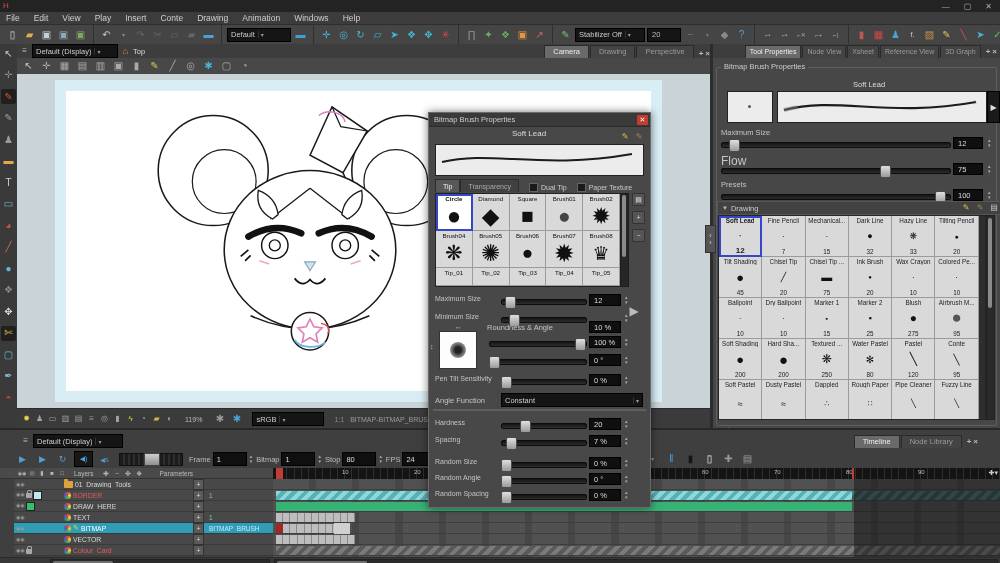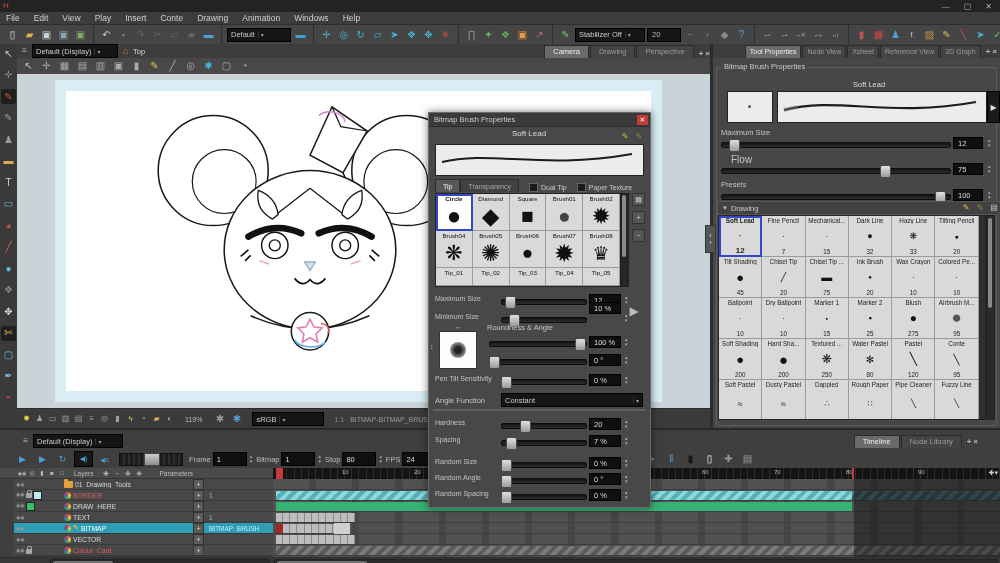--- a/index.html
+++ b/index.html
@@ -359,21 +359,21 @@
       <div id="rp-sliders">
           <div class="slabel" style="position: absolute; left: 8px; top: 70px; width: 90px; font-size: 7.5px;">Maximum Size</div>
           <div class="strack" style="position: absolute; left: 8px; top: 84px; width: 228px;">
             <div class="shandle" style="left: calc(5% - 4px);"></div>
           </div>
           <div class="sval" style="position: absolute; left: 240px; top: 79px; width: 30px; height: 12px; box-sizing: border-box;">12</div>
           <div class="spin" style="position: absolute; left: 274px; top: 79px; height: 12px;">
             <span>▲</span>
             <span>▼</span>
           </div>
-          <div class="slabel" style="position: absolute; left: 18px; top: 96px; width: 90px; font-size: 10px;">Flow</div>
+          <div class="slabel" style="position: absolute; left: 8px; top: 96px; width: 90px; font-size: 12px;">Flow</div>
           <div class="strack" style="position: absolute; left: 8px; top: 110px; width: 228px;">
             <div class="shandle" style="left: calc(71% - 4px);"></div>
           </div>
           <div class="sval" style="position: absolute; left: 240px; top: 105px; width: 30px; height: 12px; box-sizing: border-box;">75</div>
           <div class="spin" style="position: absolute; left: 274px; top: 105px; height: 12px;">
             <span>▲</span>
             <span>▼</span>
           </div>
           <div class="slabel" style="position: absolute; left: 8px; top: 122px; width: 90px; font-size: 7.5px;">Presets</div>
           <div class="strack" style="position: absolute; left: 8px; top: 136px; width: 228px;">
@@ -839,21 +839,21 @@
         </div>
         <div class="sval" style="position: absolute; left: 160px; top: 181px; width: 32px; height: 12px; box-sizing: border-box;">12</div>
         <div class="spin" style="position: absolute; left: 195px; top: 181px; height: 12px;">
           <span>▲</span>
           <span>▼</span>
         </div>
         <div class="slabel" style="position: absolute; left: 6px; top: 200px; width: 64px; font-size: 7px;">Minimum Size</div>
         <div class="strack" style="position: absolute; left: 72px; top: 204px; width: 84px;">
           <div class="shandle" style="left: calc(13% - 4px);"></div>
         </div>
-        <div class="sval" style="position: absolute; left: 160px; top: 189px; width: 32px; height: 12px; box-sizing: border-box; text-align: center;">10 %</div>
+        <div class="sval" style="position: absolute; left: 160px; top: 208px; width: 32px; height: 12px; box-sizing: border-box; text-align: center;">10 %</div>
         <div class="spin" style="position: absolute; left: 195px; top: 199px; height: 12px;">
           <span>▲</span>
           <span>▼</span>
         </div>
         <div class="strack" style="position: absolute; left: 60px; top: 228px; width: 96px;">
           <div class="shandle" style="left: calc(93% - 4px);"></div>
         </div>
         <div class="sval" style="position: absolute; left: 160px; top: 223px; width: 32px; height: 12px; box-sizing: border-box;">100 %</div>
         <div class="spin" style="position: absolute; left: 195px; top: 223px; height: 12px;">
           <span>▲</span>

